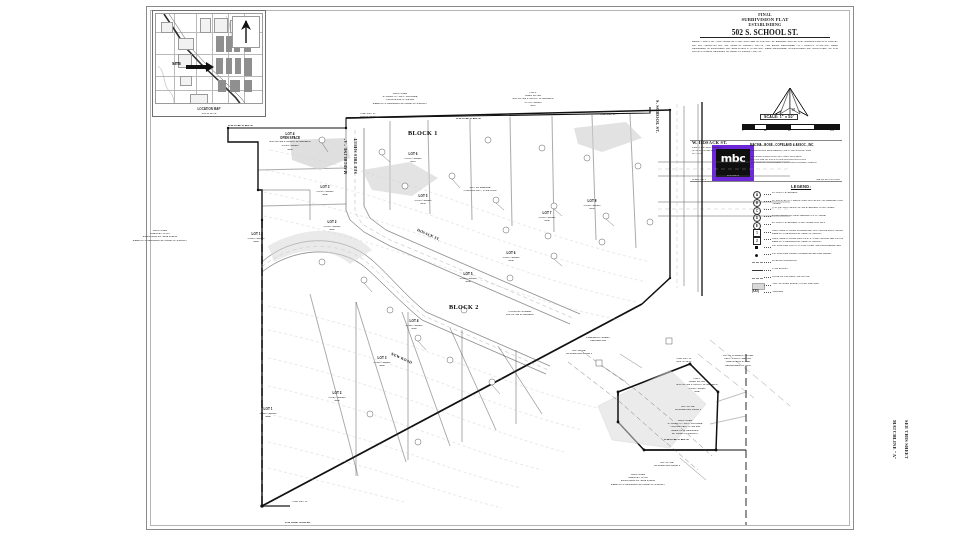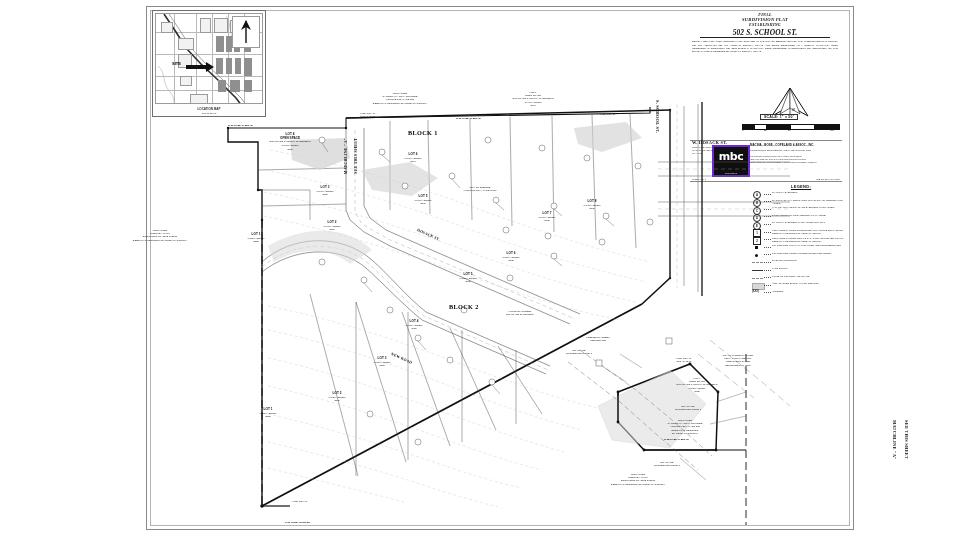--- a/index.html
+++ b/index.html
@@ -29,39 +29,39 @@
   }
   .locmap .frame{position:absolute;left:2px;top:2px;right:2px;bottom:12px;border:1px solid #9a9a9a;overflow:hidden;background:#fff;}
   .locmap-cap{position:absolute;left:0;right:0;bottom:1px;text-align:center;font-size:3px;font-weight:bold;color:#333;line-height:3.4px;}
   .roadthin{position:absolute;background:#b9b9b9;}
   .blk{position:absolute;border:.5px solid #9a9a9a;background:#f2f2f2;}
   .blkdark{position:absolute;background:#8f8f8f;}
   .sitelbl{position:absolute;font-size:4px;font-weight:bold;color:#000;}
   .narrow-box{position:absolute;right:2px;top:2px;width:26px;height:30px;border:1px solid #9a9a9a;background:#fff;}
 
   
-  .titleblock{position:absolute;left:690px;top:12px;width:150px;font-style:italic;}
+  .titleblock{position:absolute;left:690px;top:12px;width:150px;}
   .t-final{font-family:"Liberation Serif",serif;font-size:4px;text-align:center;letter-spacing:.06em;line-height:5px;font-weight:bold;}
   .t-sub{font-family:"Liberation Serif",serif;font-size:4.6px;text-align:center;letter-spacing:.05em;line-height:5.4px;font-weight:bold;}
   .t-addr{font-family:"Liberation Serif",serif;font-size:7.4px;text-align:center;font-weight:bold;letter-spacing:.02em;line-height:9px;
           border-bottom:1px solid #222;display:block;margin:1px 10px 2px 10px;}
   .t-desc{font-size:2.45px;line-height:3.15px;text-align:justify;color:#2a2a2a;margin:0 2px;}
 
   
   .northwrap{position:absolute;left:742px;top:86px;width:96px;height:54px;}
   .scalebox{position:absolute;left:18px;top:28px;border:1px solid #333;padding:0px 3px;font-size:3.6px;font-weight:bold;letter-spacing:.05em;background:#fff;}
   .bar{position:absolute;left:0px;top:38px;width:96px;height:9px;}
   .bar .seg{position:absolute;top:0;height:4px;border:.5px solid #111;}
   .bar .fill{background:#111;}
   .bar .empty{background:#fff;}
   .bar .tick{position:absolute;top:4.5px;font-size:2.4px;color:#222;}
 
   
   .survey{position:absolute;left:690px;top:140px;width:152px;height:40px;border-top:1px solid #888;border-bottom:1px solid #888;}
-  .logo{position:absolute;left:22px;top:4px;width:34px;height:28px;background:#0f0f0f;color:#fff;border:2px solid #6d28d9;}
+  .logo{position:absolute;left:22px;top:4px;width:34px;height:28px;background:#0f0f0f;color:#fff;border:4px solid #6d28d9;}
   .logo .mbc{position:absolute;left:0;right:0;top:4px;text-align:center;font-size:11px;font-weight:bold;letter-spacing:-.04em;font-family:"DejaVu Sans",sans-serif;line-height:12px;}
   .logo .sub{position:absolute;left:0;right:0;bottom:1.5px;text-align:center;font-size:2px;letter-spacing:.02em;color:#ddd;}
   .survey .co{position:absolute;left:60px;top:3px;right:1px;font-size:2.9px;font-weight:bold;letter-spacing:.01em;line-height:3.6px;}
   .survey .co2{position:absolute;left:60px;top:8px;right:1px;font-size:2.5px;line-height:3.2px;color:#333;}
   .survey .addr{position:absolute;left:60px;top:14px;right:1px;font-size:2.1px;line-height:2.9px;color:#333;}
   .survey .ftl{position:absolute;left:2px;bottom:1px;font-size:2.1px;color:#333;}
   .survey .ftr{position:absolute;right:2px;bottom:1px;font-size:2.1px;color:#333;}
 
   
   .legend{position:absolute;left:752px;top:184px;width:98px;}

